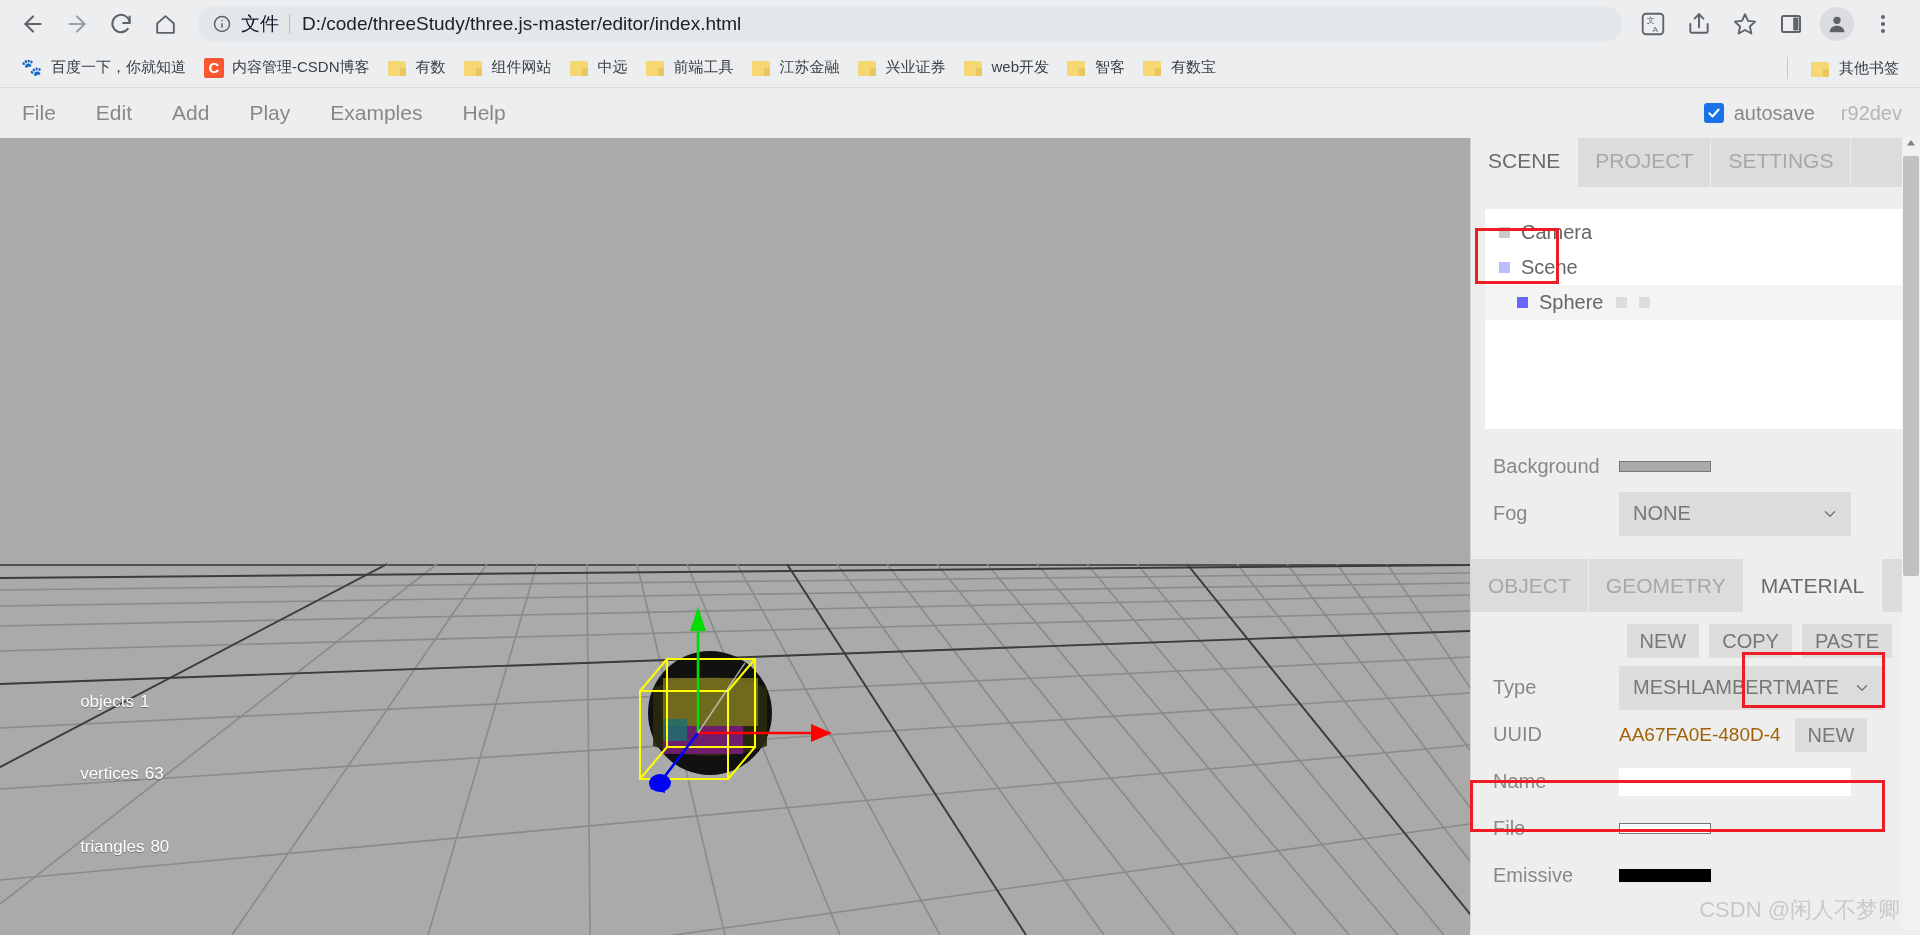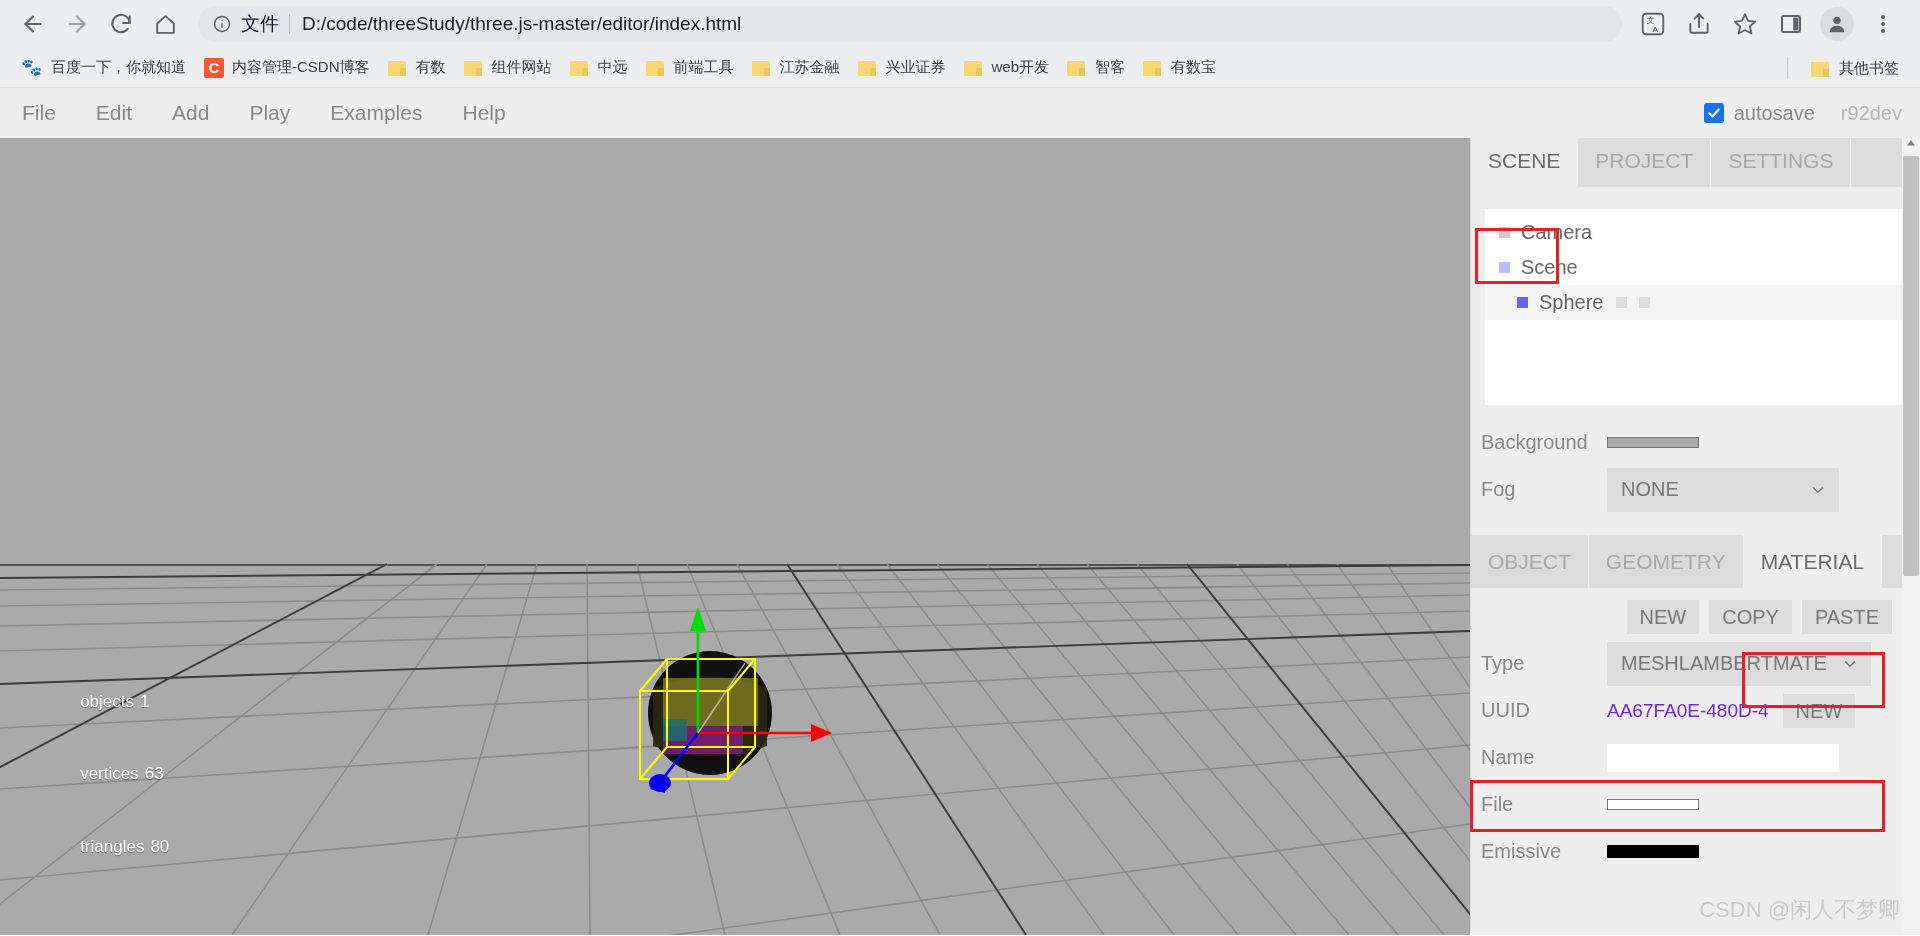--- a/index.html
+++ b/index.html
@@ -206,42 +206,42 @@
     display: flex; align-items: center;
     background: #dcdcdc;
     border-right: 1px solid #eeeeee;
   }
   .tab.active { background: #eeeeee; color: #6b6b6b; }
   .tab-filler { flex: 1 1 auto; background: #dcdcdc; border-right: none; }
 
   .outliner {
     margin: 22px 14px 0 14px;
     background: #ffffff;
-    height: 196px;
+    height: 220px;
     padding: 6px 0;
     overflow: hidden;
   }
   .outliner-row {
     display: flex; align-items: center;
     height: 35px;
     font-size: 20px;
     color: #666;
     padding-left: 14px;
   }
   .outliner-row.indent { padding-left: 32px; }
   .outliner-row.selected { background: #f4f4f4; }
   .type-dot { width: 11px; height: 11px; margin-right: 11px; flex: 0 0 auto; }
   .dot-camera { background: #cccccc; }
   .dot-scene { background: #bbbbff; }
   .dot-mesh { background: #6666ff; }
   .extra-dot { width: 11px; height: 11px; background: #dddddd; margin-left: 12px; }
 
   .prop-row {
     display: flex; align-items: center;
-    padding: 0 10px;
+    padding: 0 22px;
     height: 47px;
   }
   .prop-label {
     width: 126px;
     font-size: 20px;
     color: #888;
     flex: 0 0 auto;
   }
   .swatch {
     height: 11px; width: 92px;
@@ -277,21 +277,21 @@
   .text-input {
     background: #ffffff;
     border: none;
     height: 28px;
     width: 232px;
     font-size: 18px;
     padding: 0 6px;
     color: #333;
     font-family: "Liberation Sans", sans-serif;
   }
-  .uuid-val { font-size: 19px; color: #6d28d9; margin-right: 14px; }
+  .uuid-val { font-size: 19px; color: #a16207; margin-right: 14px; }
 
   
   #sb-scroll {
     position: absolute; right: 0; top: 0; width: 18px; height: 797px;
     background: #f1f1f1;
   }
   #sb-arrow-up {
     position: absolute; left: 0; top: 0; width: 18px; height: 18px;
     display: flex; align-items: center; justify-content: center;
   }

